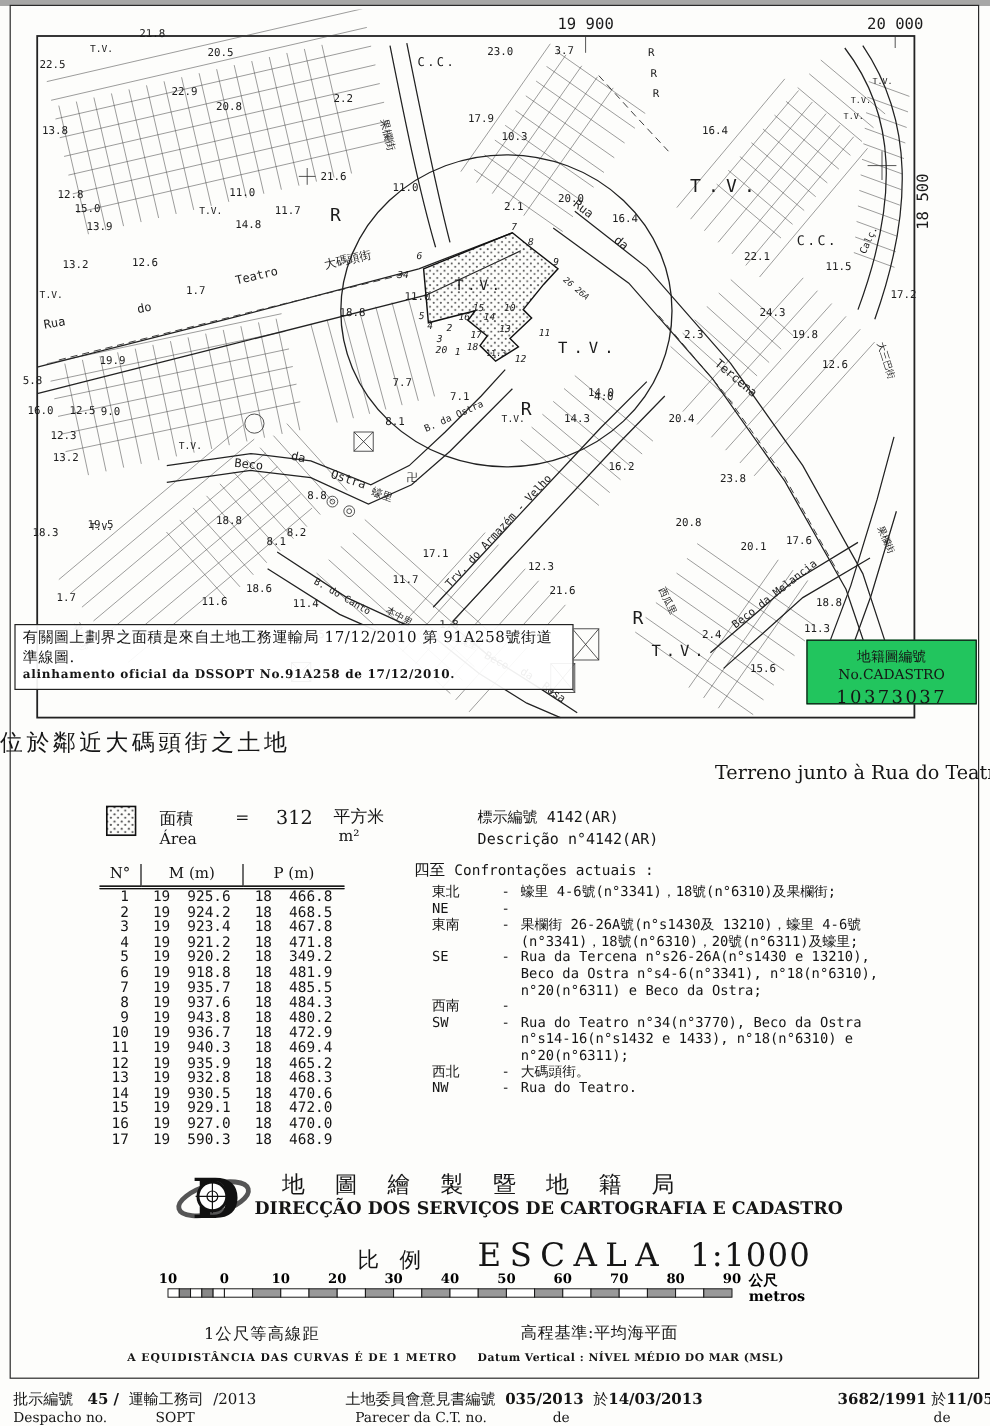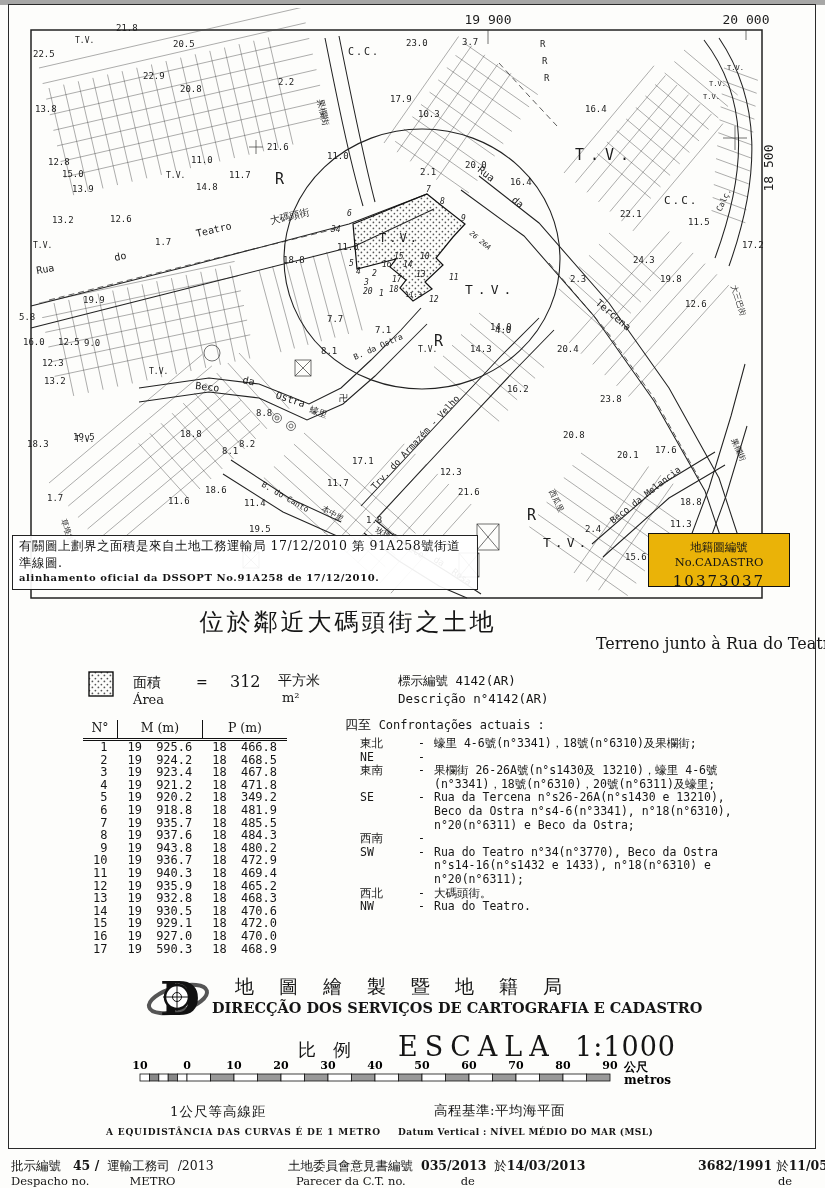--- a/index.html
+++ b/index.html
@@ -7,29 +7,29 @@
        font-family:"DejaVu Serif",serif;overflow:hidden}
   .abs{position:absolute}
   .mono{font-family:"DejaVu Sans Mono",monospace}
   #top-smudge{left:0;top:0;width:825px;height:5px;background:#8a8a8a;opacity:.75}
   #page-border{left:8px;top:4px;width:806px;height:1143px;border:1.6px solid #2a2a2a}
   #map-svg{left:9px;top:8px}
   #map-svg text{fill:#1c1c1c;font-family:"DejaVu Sans Mono",monospace}
   .st{fill:none;stroke:#222;stroke-width:1.05}
   .dash{fill:none;stroke:#333;stroke-width:.8;stroke-dasharray:6 4}
   .thin{fill:none;stroke:#333;stroke-width:.7}
-  #note-box{left:12px;top:535px;width:452px;border:1.3px solid #222;background:rgba(255,255,255,.93);
+  #note-box{left:12px;top:520px;width:452px;border:1.3px solid #222;background:rgba(255,255,255,.93);
             padding:2px 6px 4px 6px}
   #note-box .zh{font-size:12.5px;letter-spacing:.5px}
   #note-box .pt{font-size:10px;font-weight:bold;letter-spacing:.6px;line-height:12.5px}
-  #cadastre-box{left:648px;top:533px;width:140px;height:52px;border:1.6px solid #111;
-                background:#eab308;text-align:center}
+  #cadastre-box{left:672px;top:533px;width:140px;height:52px;border:1.6px solid #111;
+                background:#22c55e;text-align:center}
   #cadastre-box .lbl{font-size:11.5px;margin-top:6px}
   #cadastre-box .num{font-size:15px;letter-spacing:2px;margin-top:3px}
-  #title-zh{left:0;top:606px;width:696px;text-align:center;font-size:24px;letter-spacing:3px}
+  #title-zh{left:0;top:606px;width:696px;font-size:19px;letter-spacing:3px}
   #title-pt{left:15px;top:634px;width:825px;text-align:right;font-size:16px}
   #legend-swatch{left:88px;top:671px}
   .leg{font-size:14px}
   #conf-head{left:345px;top:716px;font-size:12px}
   #coord-table{left:83px;top:720px;border-collapse:collapse;font-size:12px}
   #coord-table th{font-family:"DejaVu Serif",serif;font-weight:normal;font-size:12.5px;
                   border-bottom:3px double #111;padding:0 6px 3px 6px}
   #coord-table th:nth-child(1),#coord-table th:nth-child(2){border-right:1px solid #111}
   #coord-table td{padding:0 10px;line-height:12.6px;word-spacing:7px}
   #coord-table td:first-child{text-align:right;word-spacing:0}
@@ -670,21 +670,21 @@
 <div class="abs" id="datum-pt">Datum Vertical : NÍVEL MÉDIO DO MAR (MSL)</div>
 
 <div class="abs foot" style="left:11px;top:1158px">
   <span>批示編號</span>&nbsp;&nbsp;
   <b>45 /</b>&nbsp;
   <span>運輸工務司</span>&nbsp;
   <span>/2013</span>
 </div>
 <div class="abs foot2" style="left:11px;top:1174px">
   <span>Despacho no.</span>&nbsp;&nbsp;&nbsp;&nbsp;&nbsp;&nbsp;&nbsp;&nbsp;&nbsp;&nbsp;
-  <span>METRO</span>
+  <span>SOPT</span>
 </div>
 <div class="abs foot" style="left:288px;top:1158px">
   <span>土地委員會意見書編號</span>&nbsp;
   <b>035/2013</b>&nbsp;
   <span>於</span><b>14/03/2013</b>
 </div>
 <div class="abs foot2" style="left:296px;top:1174px">
   <span>Parecer da C.T. no.</span>&nbsp;&nbsp;&nbsp;&nbsp;&nbsp;&nbsp;&nbsp;&nbsp;&nbsp;&nbsp;&nbsp;&nbsp;&nbsp;&nbsp;
   <span>de</span>
 </div>

